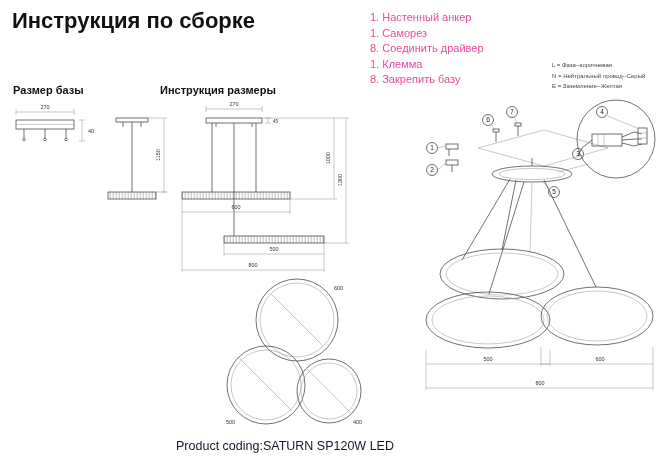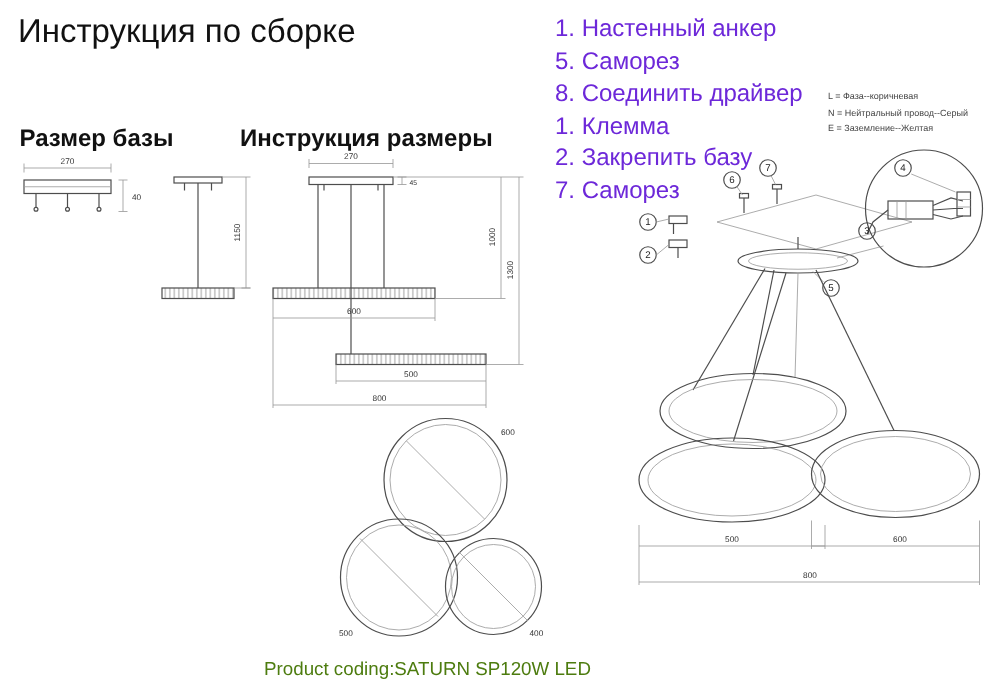--- a/index.html
+++ b/index.html
@@ -1,24 +1,24 @@
 <!DOCTYPE html>
 <html><head>
 <meta charset="utf-8">
 <style>
   html,body{margin:0;padding:0;}
   body{width:667px;height:460px;background:#ffffff;font-family:"Liberation Sans",sans-serif;position:relative;overflow:hidden;}
   .abs{position:absolute;}
-  .title{left:12px;top:8px;font-size:22px;font-weight:400;color:#111;}
-  .sec-heading{font-size:16px;font-weight:700;color:#111;}
+  .title{left:12px;top:8px;font-size:22px;font-weight:700;color:#111;}
+  .sec-heading{font-size:11px;font-weight:700;color:#111;}
   .steps{left:370px;top:11px;}
-  .step{font-size:16px;color:#6d28d9;margin-bottom:3.6px;white-space:nowrap;}
+  .step{font-size:11px;color:#ec4899;margin-bottom:3.6px;white-space:nowrap;}
   .legend{left:552px;top:62px;width:112px;}
   .legend-line{font-size:6px;color:#444;margin-bottom:4.5px;white-space:nowrap;}
-  .footer{left:0;top:439px;width:570px;text-align:center;font-size:12.5px;color:#4d7c0f;}
+  .footer{left:0;top:439px;width:570px;text-align:center;font-size:12.5px;color:#0f172a;}
   svg{overflow:visible;display:block;}
   .ln{fill:none;stroke:#4d4d4d;stroke-width:0.8;}
   .thin{fill:none;stroke:#9a9a9a;stroke-width:0.55;}
   .dim{font-size:5.5px;fill:#333;stroke:none;}
   .dim4{font-size:4.5px;fill:#333;stroke:none;}
   .num{font-size:6.5px;fill:#222;stroke:none;text-anchor:middle;}
 </style>
 </head>
 <body>
 
@@ -113,25 +113,24 @@
   <line class="thin" x1="49" y1="22" x2="101" y2="74"></line>
   <text class="dim" x="112" y="18">600</text>
   <line class="thin" x1="18" y1="87" x2="70" y2="139"></line>
   <text class="dim" x="4" y="152">500</text>
   <line class="thin" x1="84" y1="96" x2="130" y2="142"></line>
   <text class="dim" x="131" y="152">400</text>
 </svg>
 
 <div class="abs steps">
   <div class="step">1. Настенный анкер</div>
-  <div class="step">5. Саморез</div>
+  <div class="step">1. Саморез</div>
   <div class="step">8. Соединить драйвер</div>
   <div class="step">1. Клемма</div>
-  <div class="step">2. Закрепить базу</div>
-  <div class="step">7. Саморез</div>
+  <div class="step">8. Закрепить базу</div>
 </div>
 
 <div class="abs legend">
   <div class="legend-line">L = Фаза--коричневая</div>
   <div class="legend-line">N = Нейтральный провод--Серый</div>
   <div class="legend-line">E = Заземление--Желтая</div>
 </div>
 
 <svg class="abs" style="left:392px;top:92px" width="272" height="346" viewBox="0 0 272 346">
 

